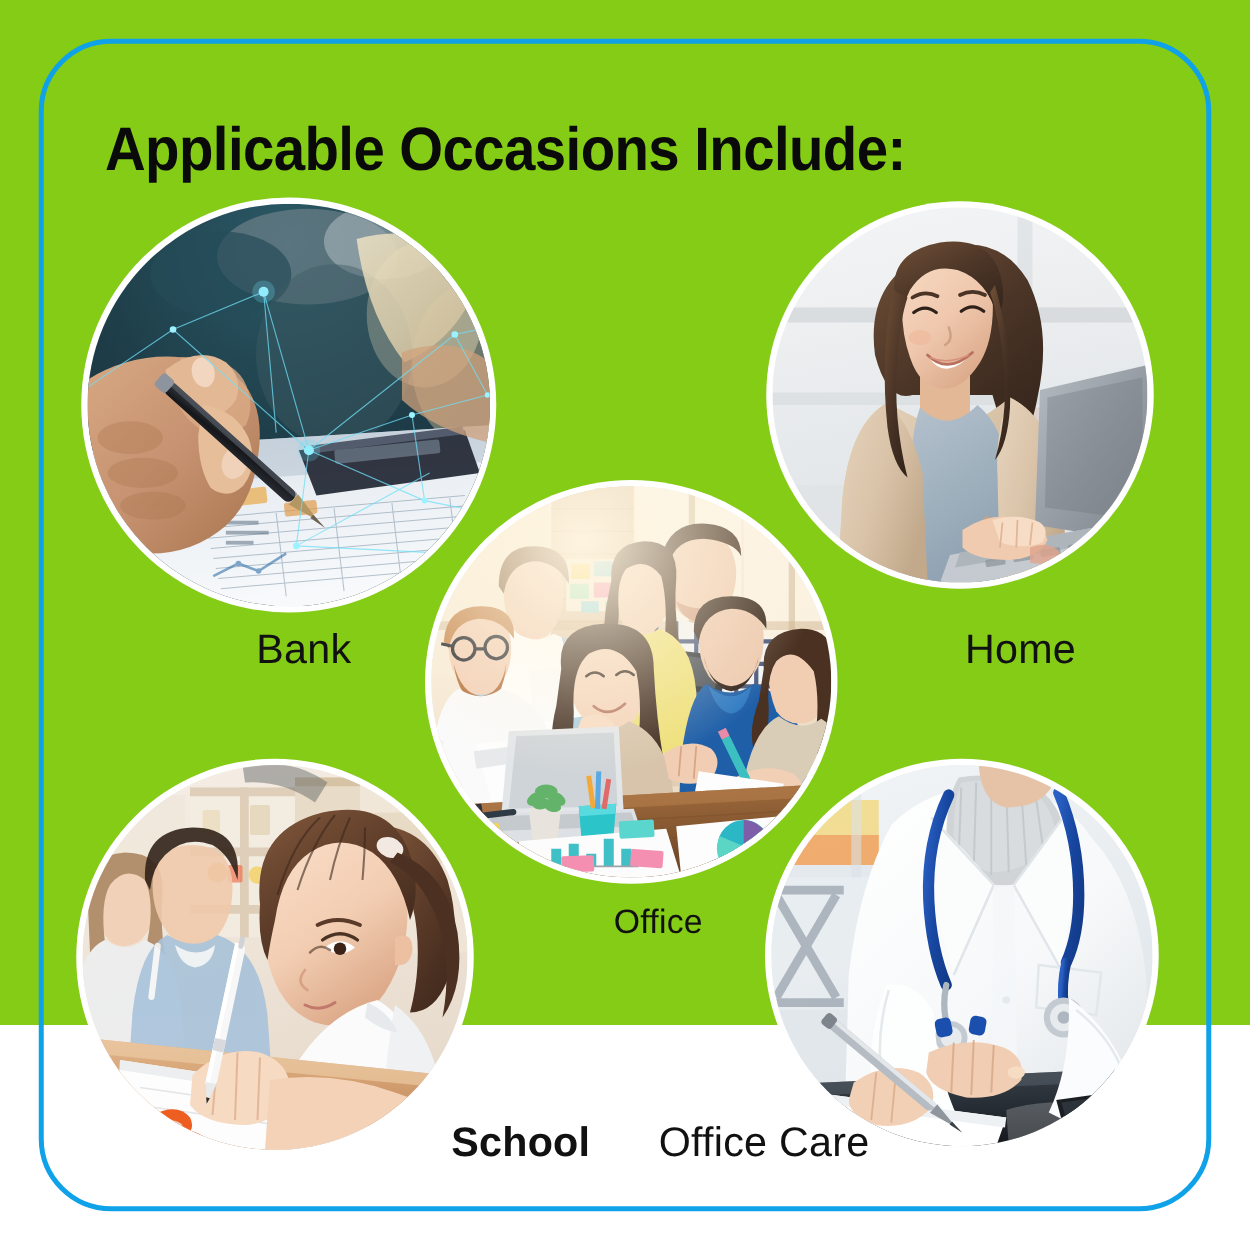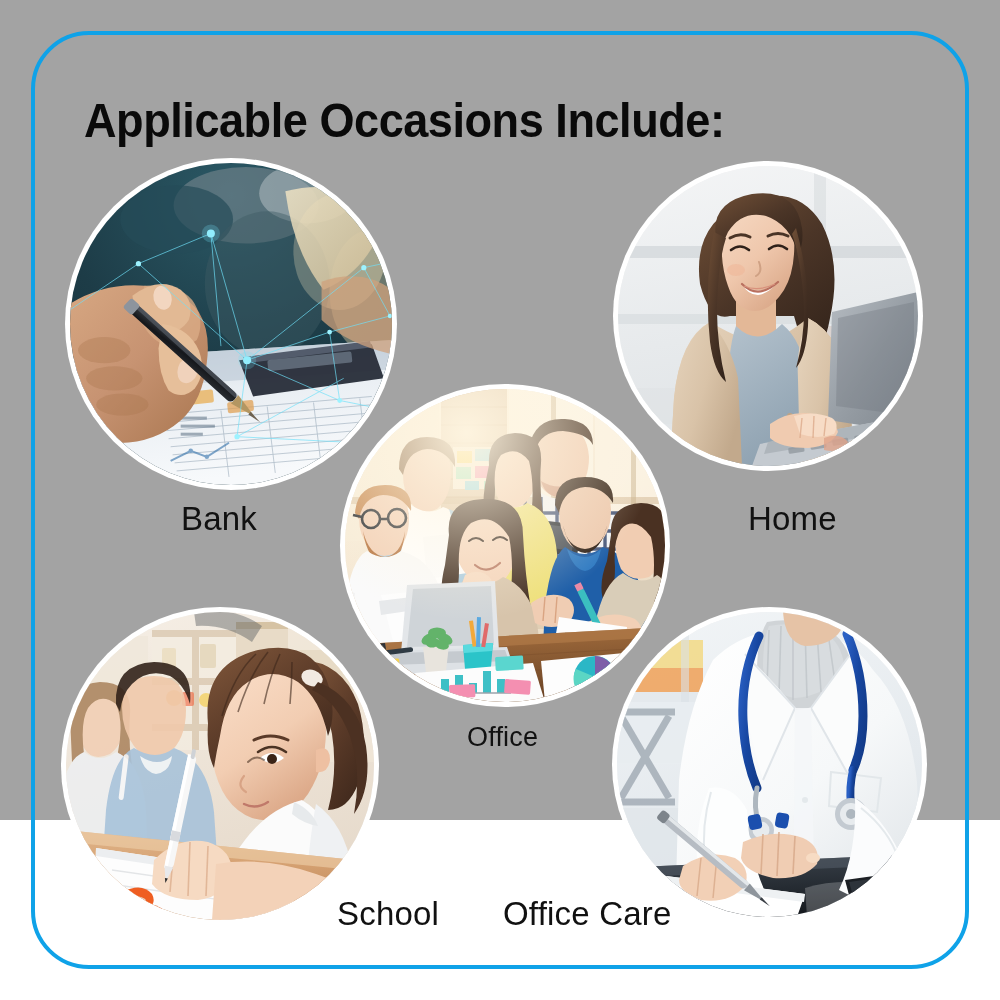--- a/index.html
+++ b/index.html
@@ -11,21 +11,21 @@
   body {
     width: 1000px;
     height: 1000px;
     font-family: "Liberation Sans", sans-serif;
     overflow: hidden;
   }
   #page {
     position: relative;
     width: 1000px;
     height: 820px;
-    background: #a3a3a3;
+    background: #84cc16;
   }
   
   #frame {
     position: absolute;
     left: 31px;
     top: 31px;
     width: 938px;
     height: 938px;
     border: 4px solid var(--accent, #0fa2e8);
     border-radius: 58px;
@@ -56,34 +56,35 @@
     box-shadow: 0 0 0 5px #ffffff;
   }
   .circle svg { display: block; width: 100%; height: 100%; }
   .caption {
     position: absolute;
     font-size: 33px;
     color: #111111;
     font-family: "Liberation Sans", sans-serif;
     white-space: nowrap;
     letter-spacing: 0.2px;
+    margin-left: 24px;
   }
 
   
   #tile-bank   .circle { left: 70px;  top: 163px; width: 322px; height: 322px; }
   #tile-bank   .caption{ left: 181px; top: 500px; }
 
   #tile-home   .circle { left: 618px; top: 166px; width: 300px; height: 300px; }
   #tile-home   .caption{ left: 748px; top: 500px; }
 
   #tile-office .circle { left: 345px; top: 389px; width: 320px; height: 313px; z-index: 5; }
   #tile-office .caption{ left: 467px; top: 722px; z-index: 6; }
 
   #tile-school .circle { left: 66px;  top: 612px; width: 308px; height: 308px; }
-  #tile-school .caption{ left: 337px; top: 895px; }
+  #tile-school .caption{ left: 337px; top: 895px; font-weight: bold; }
 
   #tile-health .circle { left: 617px; top: 612px; width: 305px; height: 305px; }
   #tile-health .caption{ left: 503px; top: 895px; z-index: 7; }
 </style>
 </head>
 <body>
 
 <div id="page">
 
   <div id="frame" style="border-color: rgb(15, 162, 232); border-width: 4px; border-radius: 58px;"></div>

